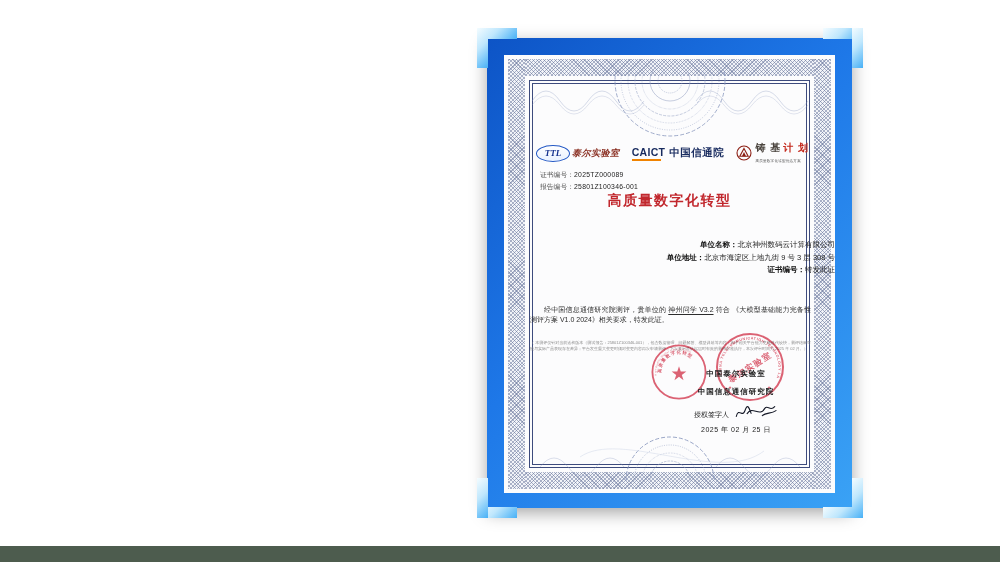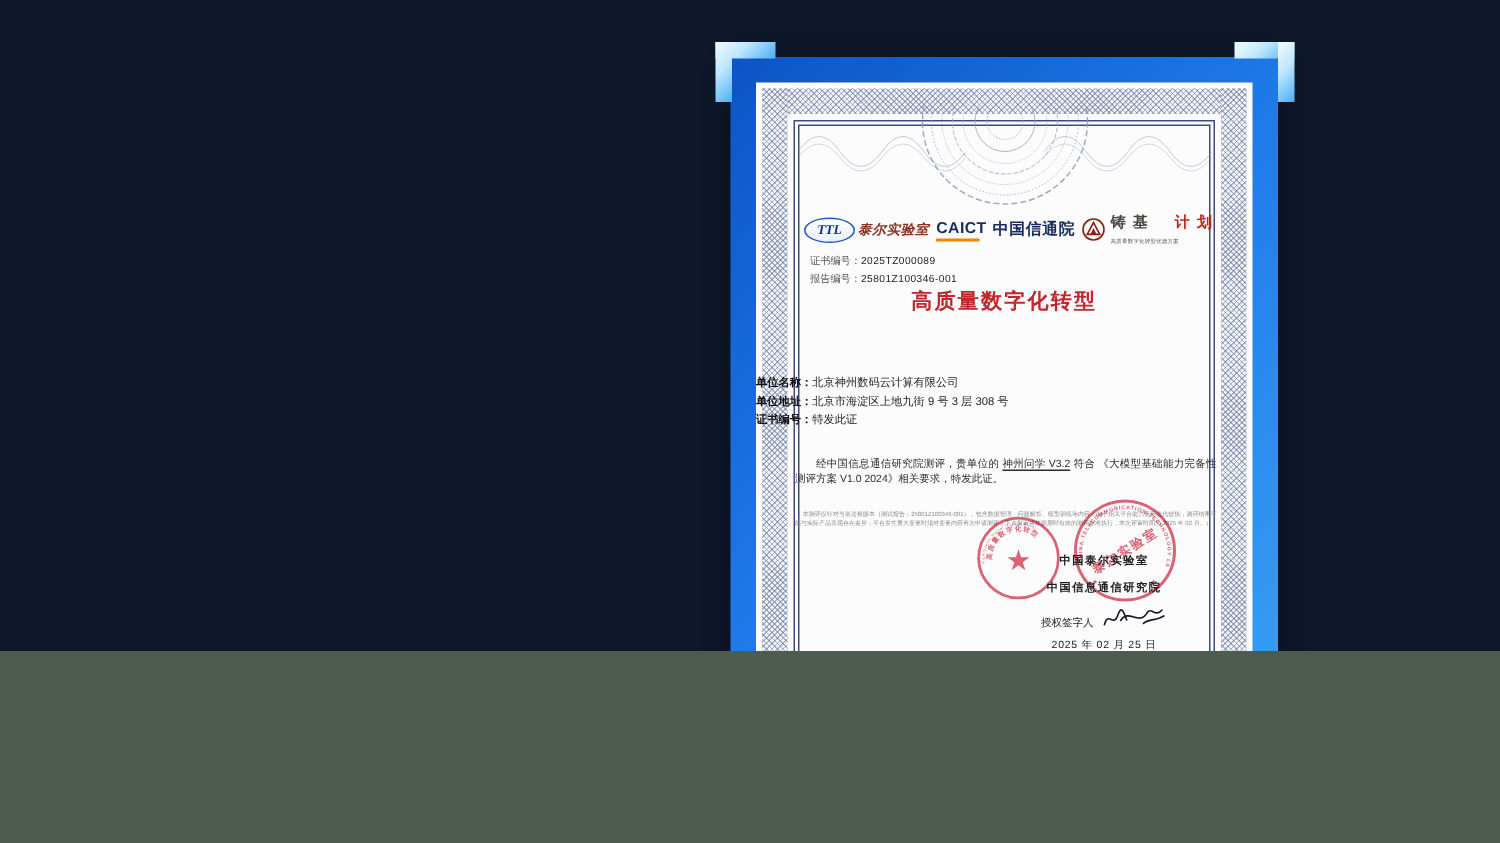--- a/index.html
+++ b/index.html
@@ -1,16 +1,16 @@
 <!DOCTYPE html>
 <html><head>
 <meta charset="utf-8">
 <style>
   html,body{margin:0;padding:0;background:#4d5c4e;}
-  #stage{position:relative;width:1000px;height:434px;background:#0f172a;overflow:hidden;
+  #stage{position:relative;width:1000px;height:546px;background:#ffffff;overflow:hidden;
          font-family:"Liberation Sans",sans-serif;}
 
   
   .frame{position:absolute;left:487px;top:38px;width:365px;height:470px;
          background:linear-gradient(135deg,#0d54c6 0%,#1e78e8 45%,#3aa2f5 100%);
          box-shadow:0 5px 16px rgba(0,0,0,.35);}
   .corner{position:absolute;width:40px;height:40px;z-index:5;}
   .corner .h,.corner .v{position:absolute;background:linear-gradient(135deg,#f4fcff 0%,#bfe7fd 45%,#47b0f6 100%);}
   .corner .h{width:40px;height:11px;}
   .corner .v{width:11px;height:40px;}
@@ -46,34 +46,34 @@
          display:flex;align-items:center;justify-content:center;
          font:italic bold 9px "Liberation Serif",serif;color:#16338f;background:linear-gradient(#fff,#e9f1ff);}
   .ttl-cn{font:bold italic 9px "DejaVu Serif",serif;color:#8a2f22;letter-spacing:.5px;}
   .caict{display:flex;align-items:center;}
   .caict-abbrwrap{display:flex;flex-direction:column;align-items:flex-start;}
   .caict-abbr{font:bold 10.5px "Liberation Sans",sans-serif;color:#172a5e;letter-spacing:.3px;}
   .caict-bar{height:2px;width:86%;margin-top:1px;}
   .caict-cn{font:bold 10.5px "Liberation Sans",sans-serif;color:#172a5e;margin-left:4px;letter-spacing:.5px;}
   .zhuji{display:flex;align-items:center;gap:3px;}
   .zhuji-text{display:flex;flex-direction:column;line-height:10px;}
-  .zhuji-row{display:flex;gap:17px;font:bold 10px "Liberation Sans",sans-serif;align-items:flex-end;}
+  .zhuji-row{display:flex;gap:2px;font:bold 10px "Liberation Sans",sans-serif;align-items:flex-end;}
   .zhuji-primary{color:#4a443e;letter-spacing:1px;}
   .zhuji-accent{color:#c3271b;letter-spacing:1px;}
   .zhuji-tagline{font-size:3.6px;color:#555;letter-spacing:.2px;margin-top:1px;}
 
   
   .meta{position:absolute;left:36px;top:114px;font-size:6.8px;line-height:12px;color:#555;z-index:2;}
   .meta b{color:#222;font-weight:normal;letter-spacing:.3px;}
   .title1{position:absolute;left:0;right:0;top:137px;text-align:center;
           font-weight:bold;font-size:14px;letter-spacing:1.5px;z-index:2;}
   .title2{position:absolute;left:0;right:0;top:158px;text-align:center;
           font-weight:bold;font-size:14px;letter-spacing:1px;z-index:2;}
-  .fields{position:absolute;left:0;right:0;top:184px;text-align:left;
-          font-size:7.5px;line-height:12.5px;color:#222;z-index:2;margin-top:10px;}
+  .fields{position:absolute;left:0;right:0;top:184px;text-align:right;
+          font-size:7.5px;line-height:12.5px;color:#222;z-index:2;}
   .fields b{color:#111;}
   .body{position:absolute;left:26px;right:24px;top:250px;font-size:7px;line-height:10px;
         color:#2c2c2c;text-align:justify;text-indent:14px;z-index:2;}
   .body .u{text-decoration:underline;text-underline-offset:1.5px;}
   .footnote{position:absolute;left:26px;right:24px;top:285px;font-size:4px;line-height:5.6px;
             color:#8c8c8c;text-align:justify;z-index:2;}
 
   
   .stampL{position:absolute;left:146px;top:288px;width:58px;height:58px;opacity:.85;z-index:2;mix-blend-mode:multiply;}
   .stampR{position:absolute;left:208px;top:274px;width:76px;height:76px;opacity:.85;z-index:2;mix-blend-mode:multiply;}

